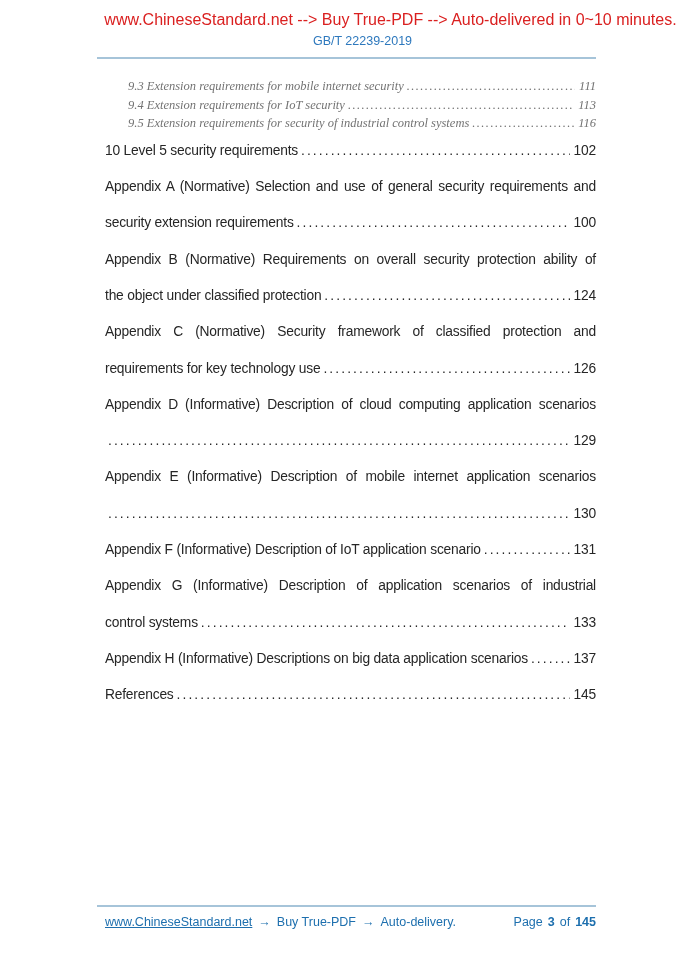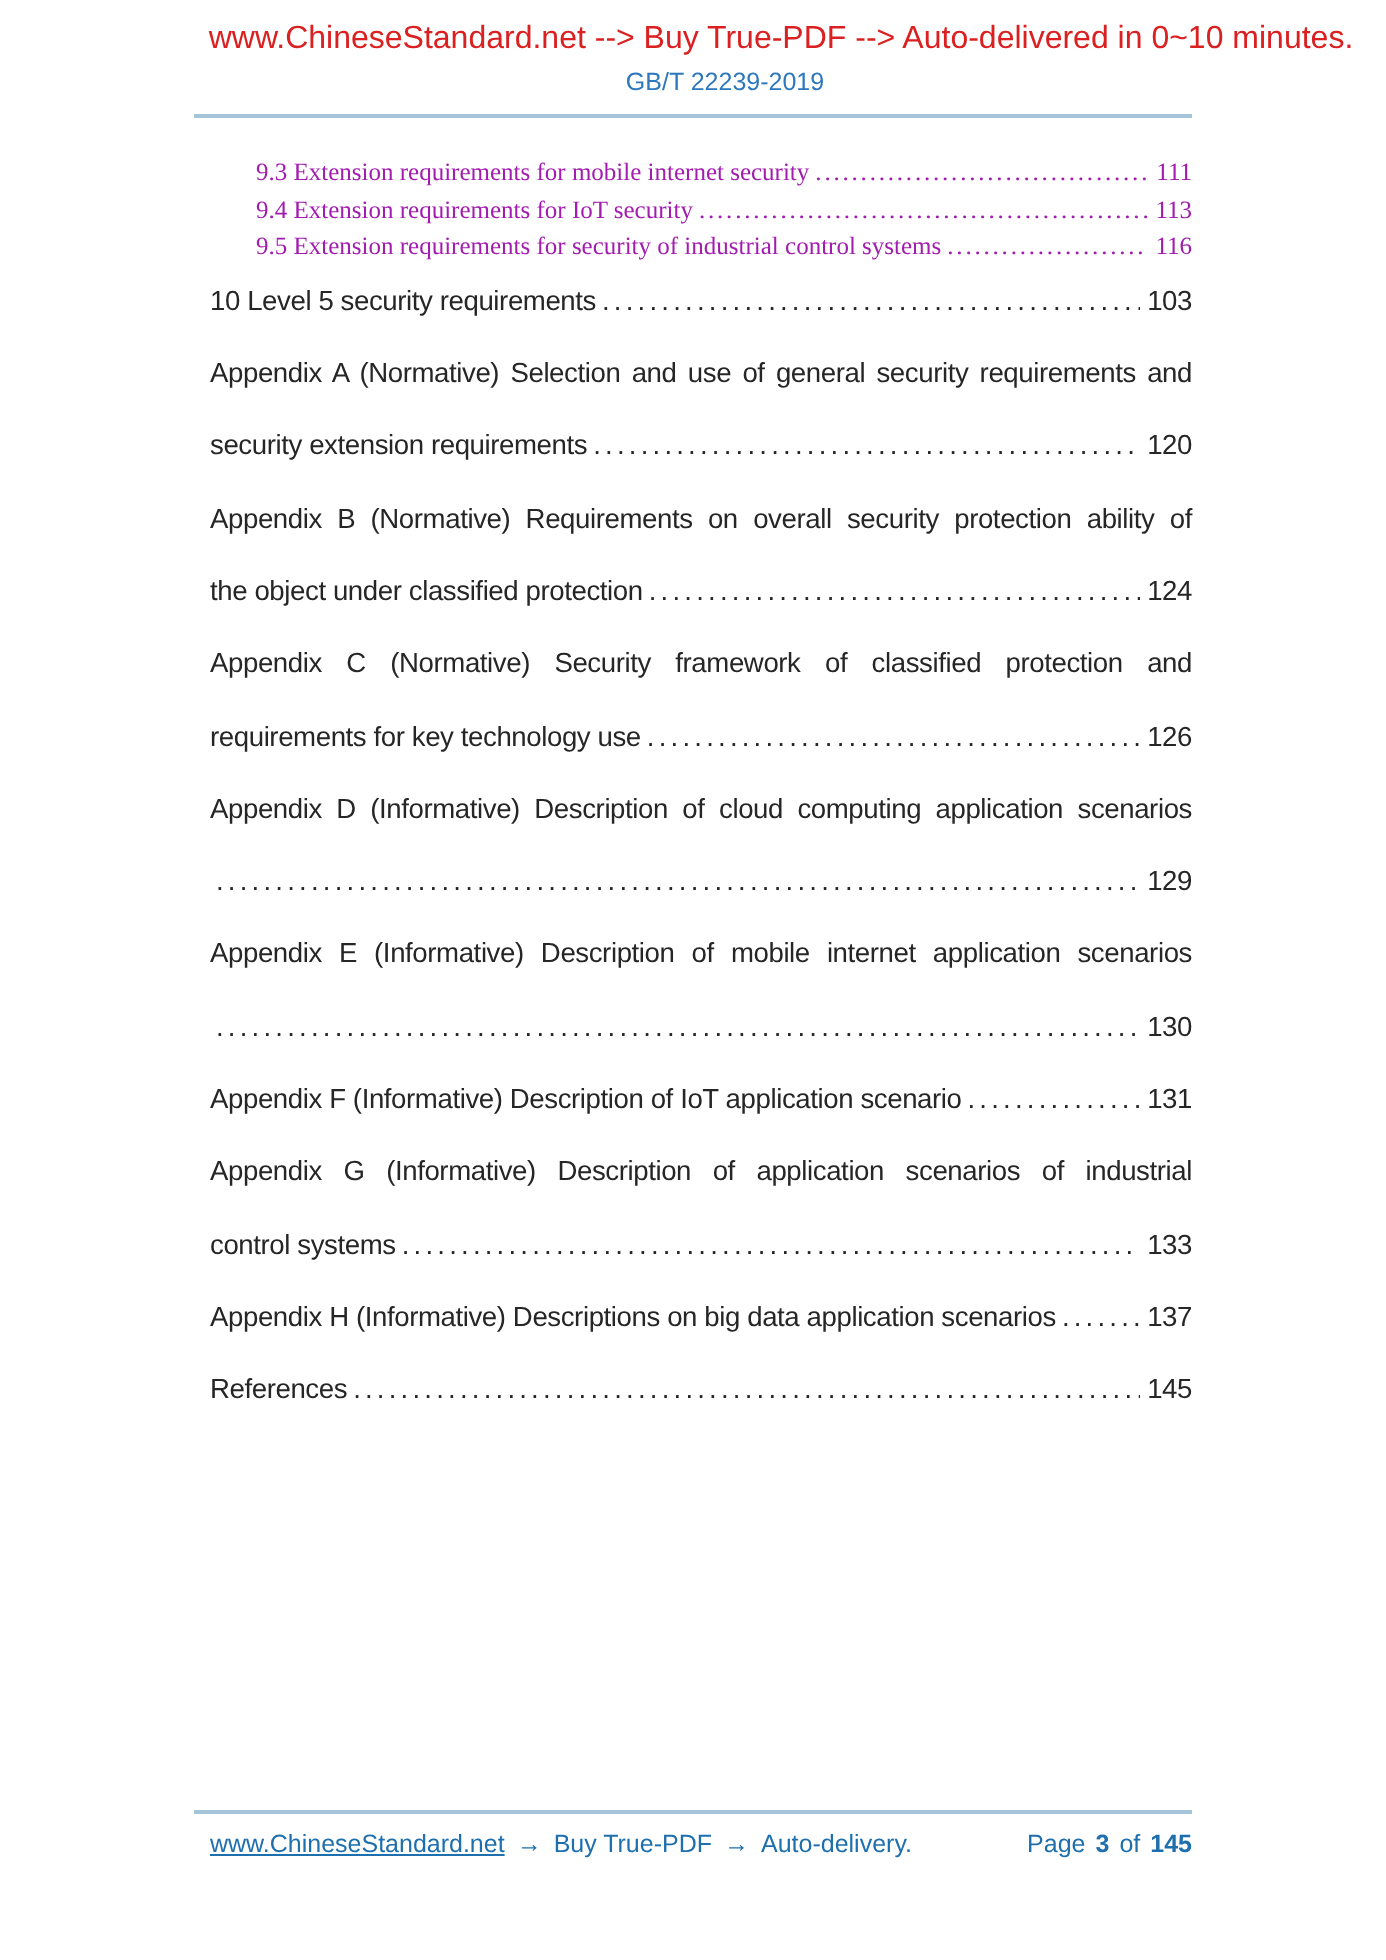--- a/index.html
+++ b/index.html
@@ -22,21 +22,21 @@
   }
   .rule{position:absolute;left:97px;width:499px;background:var(--rule-blue);}
   .rule.top{top:57px;height:2px;}
   .rule.bottom{top:905px;height:2px;}
   
   .toc{position:absolute;top:77px;left:105px;width:491px;}
   .toc-line{display:flex;align-items:baseline;}
   .toc-line .t{white-space:nowrap;}
   .toc-line.sub{
     font-family:"Liberation Serif",serif;font-size:12.5px;line-height:18.6px;
-    padding-left:23px;color:#a21caf;
+    padding-left:23px;color:#737373;font-style:italic;
   }
   .toc-line.main{font-size:13.8px;line-height:36.3px;letter-spacing:-0.2px;color:#262626;justify-content:center;}
   .toc-line.just{display:block;text-align:justify;text-align-last:justify;}
   .toc-line.just .t{white-space:normal;margin-top:12px;}
   .dots{flex:1 1 auto;overflow:hidden;white-space:nowrap;margin:0 4px 0 3px;min-width:6px;}
   .dots::after{
     content:"........................................................................................................................................................................";
     letter-spacing:2.1px;
   }
   .sub .dots::after{letter-spacing:1.4px;}
@@ -75,30 +75,30 @@
     </div>
     <div class="toc-line sub">
       <span class="t">9.5 Extension requirements for security of industrial control systems</span>
       <span class="dots"></span>
       <span class="pg">116</span>
     </div>
 
     <div class="toc-line main">
       <span class="t">10 Level 5 security requirements</span>
       <span class="dots"></span>
-      <span class="pg">103</span>
+      <span class="pg">102</span>
     </div>
 
     <div class="toc-line main just">
       <span class="t">Appendix A (Normative) Selection and use of general security requirements and</span>
     </div>
     <div class="toc-line main">
       <span class="t">security extension requirements</span>
       <span class="dots"></span>
-      <span class="pg">120</span>
+      <span class="pg">100</span>
     </div>
 
     <div class="toc-line main just">
       <span class="t">Appendix B (Normative) Requirements on overall security protection ability of</span>
     </div>
     <div class="toc-line main">
       <span class="t">the object under classified protection</span>
       <span class="dots"></span>
       <span class="pg">124</span>
     </div>

